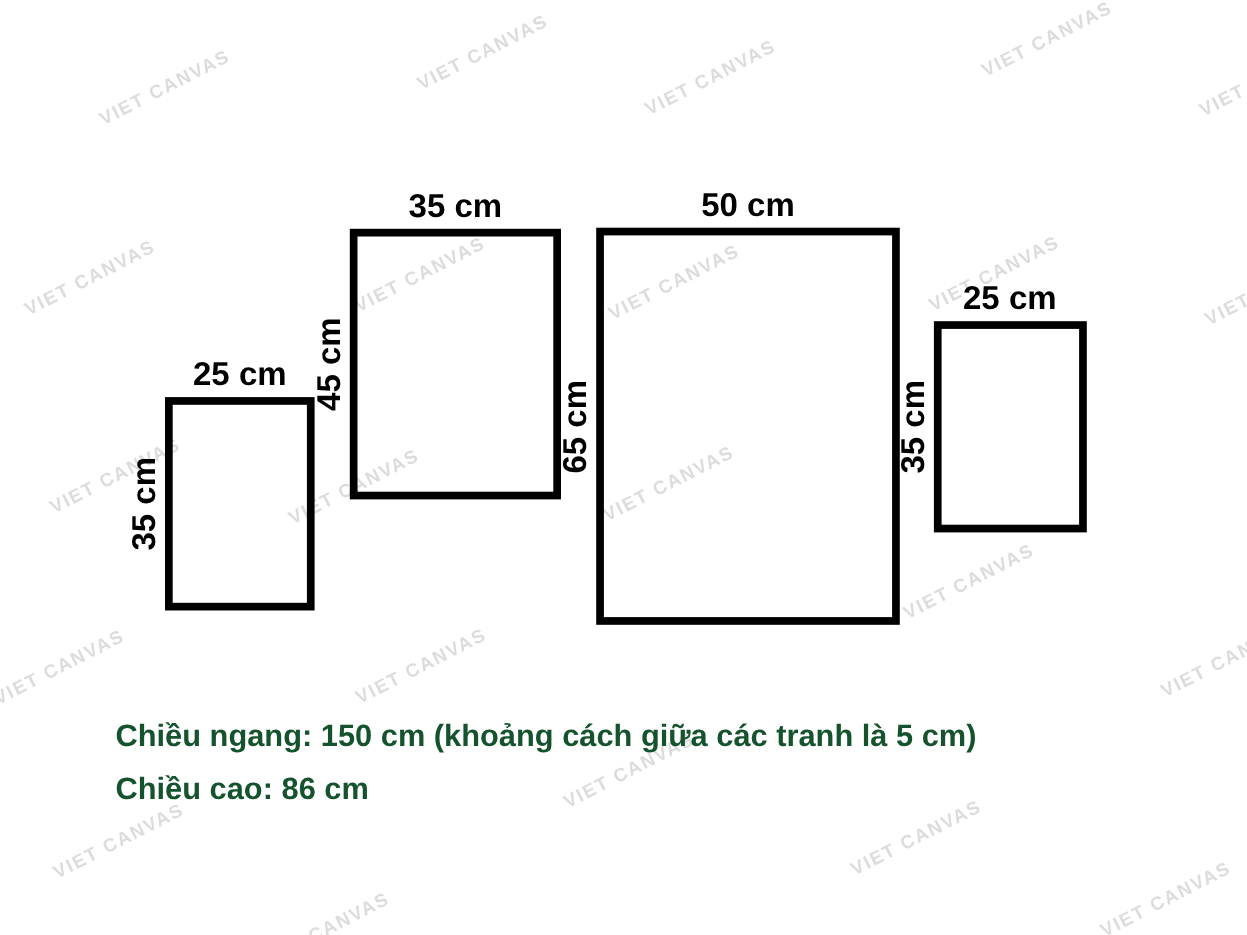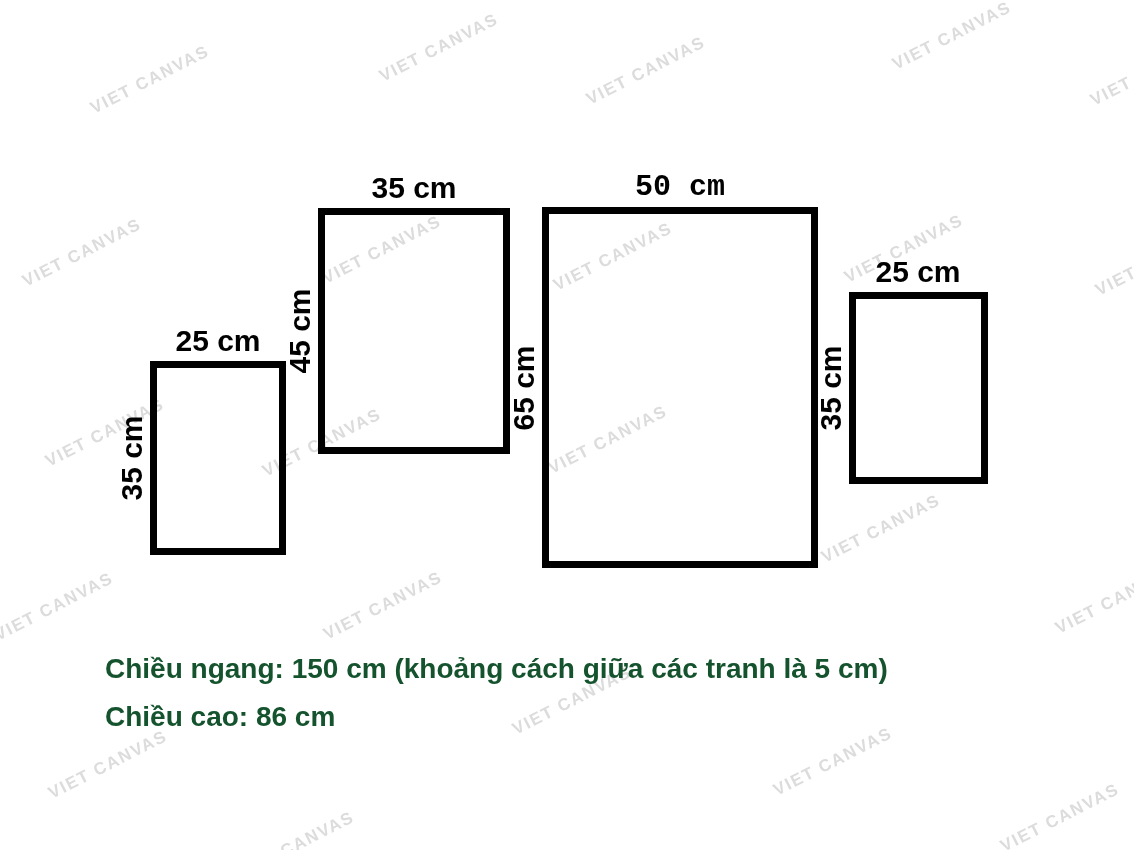--- a/index.html
+++ b/index.html
@@ -106,21 +106,21 @@
 
     <div class="frame" style="left:150px;top:361px;width:136px;height:194px;"></div>
     <div class="dim-label top" style="left:218px;top:326px;">25 cm</div>
     <div class="dim-label side" style="left:132px;top:458px;">35 cm</div>
 
     <div class="frame" style="left:318px;top:208px;width:192px;height:246px;"></div>
     <div class="dim-label top" style="left:414px;top:173px;">35 cm</div>
     <div class="dim-label side" style="left:300px;top:331px;">45 cm</div>
 
     <div class="frame" style="left:542px;top:207px;width:276px;height:361px;"></div>
-    <div class="dim-label top" style="left:680px;top:172px;font-family:Liberation Mono, monospace;">50 cm</div>
+    <div class="dim-label top" style="left:680px;top:172px;">50 cm</div>
     <div class="dim-label side" style="left:524px;top:388px;">65 cm</div>
 
     <div class="frame" style="left:849px;top:292px;width:139px;height:192px;"></div>
     <div class="dim-label top" style="left:918px;top:257px;">25 cm</div>
     <div class="dim-label side" style="left:831px;top:388px;">35 cm</div>
 
     <div class="caption">
       <p>Chiều ngang: 150 cm (khoảng cách giữa các tranh là 5 cm)</p>
       <p>Chiều cao: 86 cm</p>
     </div>

